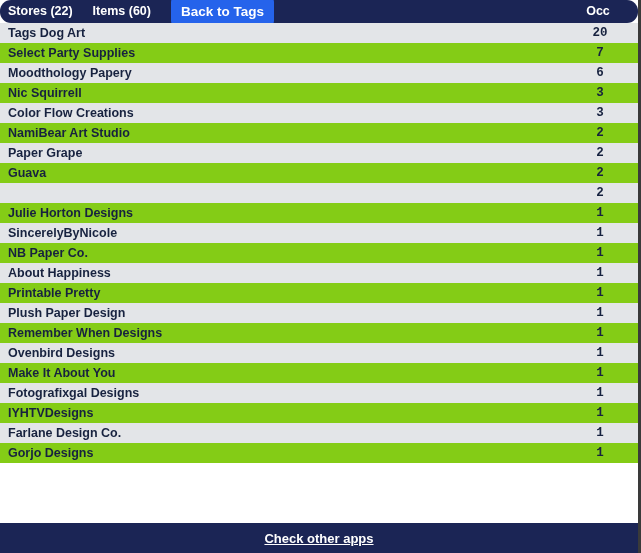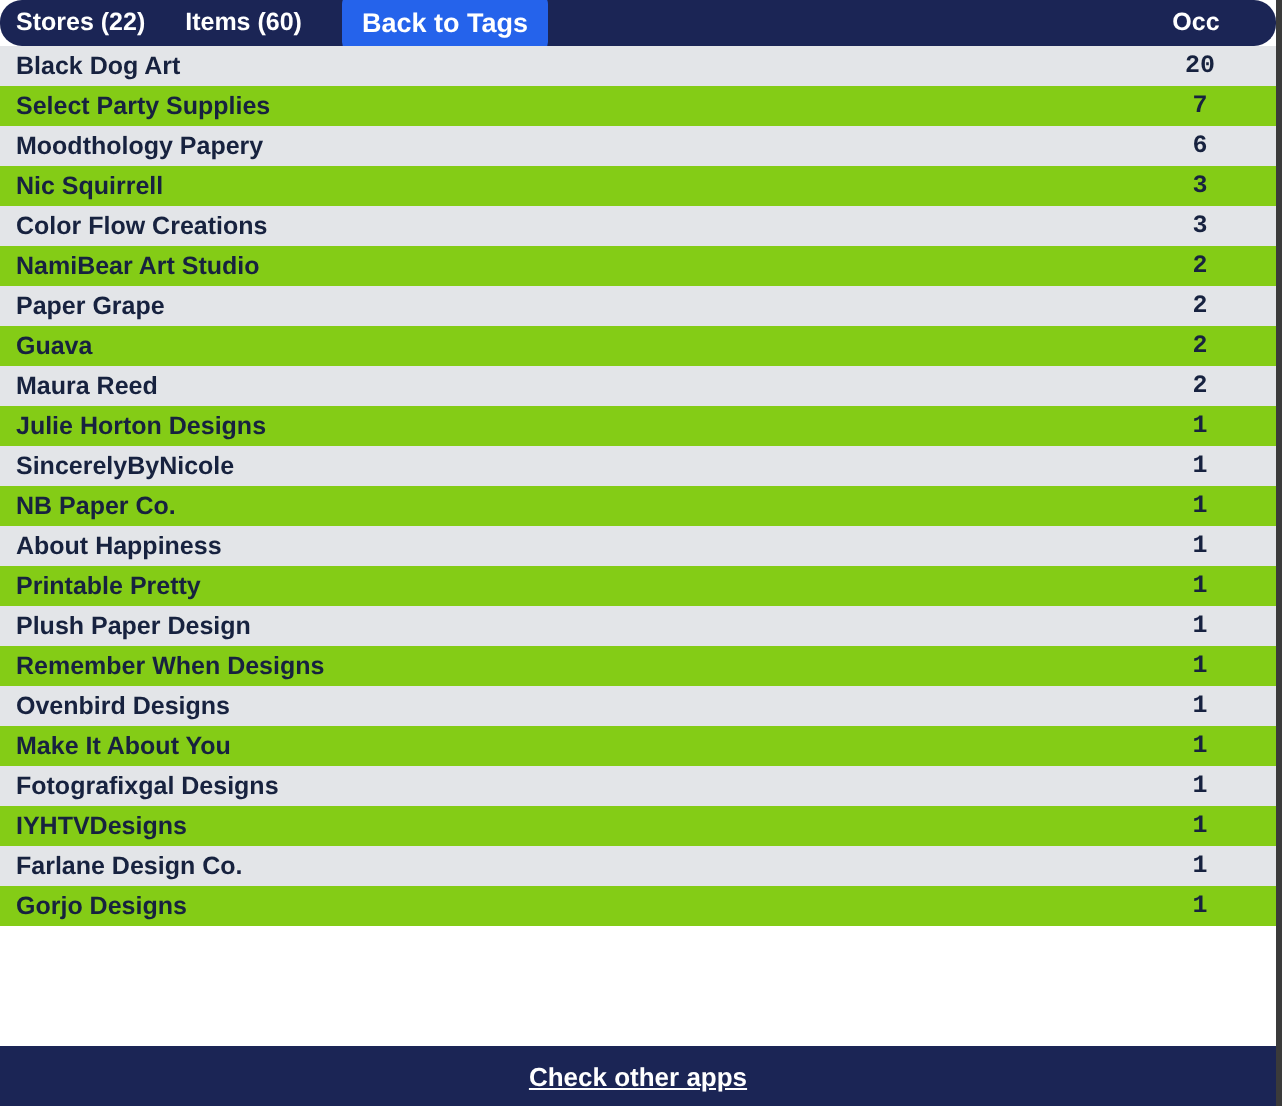--- a/index.html
+++ b/index.html
@@ -144,21 +144,21 @@
 
   <div id="topbar">
     <span class="tabitem">Stores (22)</span>
     <span class="tabitem">Items (60)</span>
     <button id="back-to-tags">Back to Tags</button>
     <span id="occ-header">Occ</span>
   </div>
 
   <div id="table">
       <div class="row odd">
-        <span class="row-name">Black Dog Art</span>
+        <span class="row-name">Tags Dog Art</span>
         <span class="row-occ">20</span>
       </div>
       <div class="row even">
         <span class="row-name">Select Party Supplies</span>
         <span class="row-occ">7</span>
       </div>
       <div class="row odd">
         <span class="row-name">Moodthology Papery</span>
         <span class="row-occ">6</span>
       </div>
@@ -176,21 +176,20 @@
       </div>
       <div class="row odd">
         <span class="row-name">Paper Grape</span>
         <span class="row-occ">2</span>
       </div>
       <div class="row even">
         <span class="row-name">Guava</span>
         <span class="row-occ">2</span>
       </div>
       <div class="row odd">
-        <span class="row-name">Maura Reed</span>
         <span class="row-occ">2</span>
       </div>
       <div class="row even">
         <span class="row-name">Julie Horton Designs</span>
         <span class="row-occ">1</span>
       </div>
       <div class="row odd">
         <span class="row-name">SincerelyByNicole</span>
         <span class="row-occ">1</span>
       </div>

